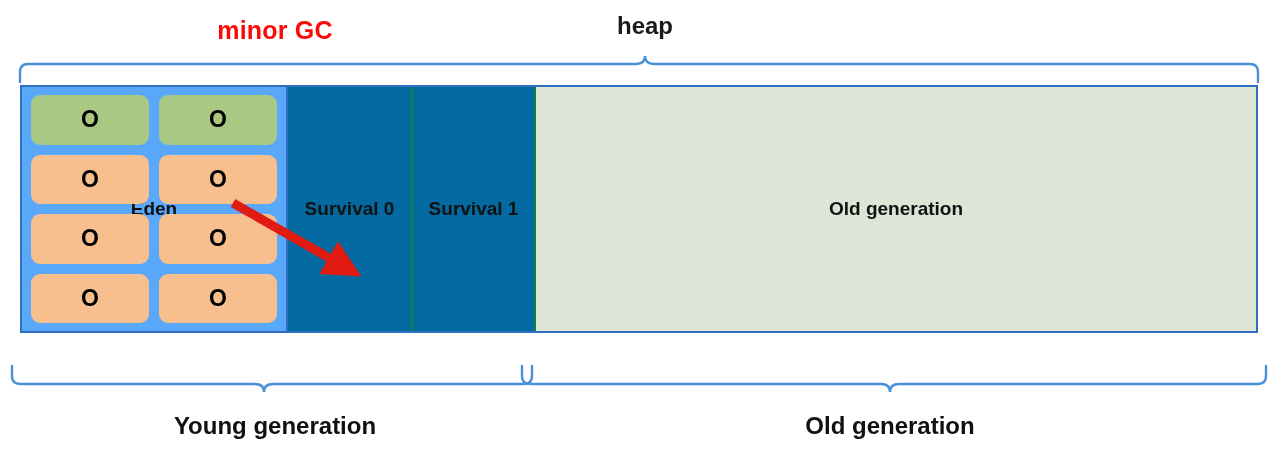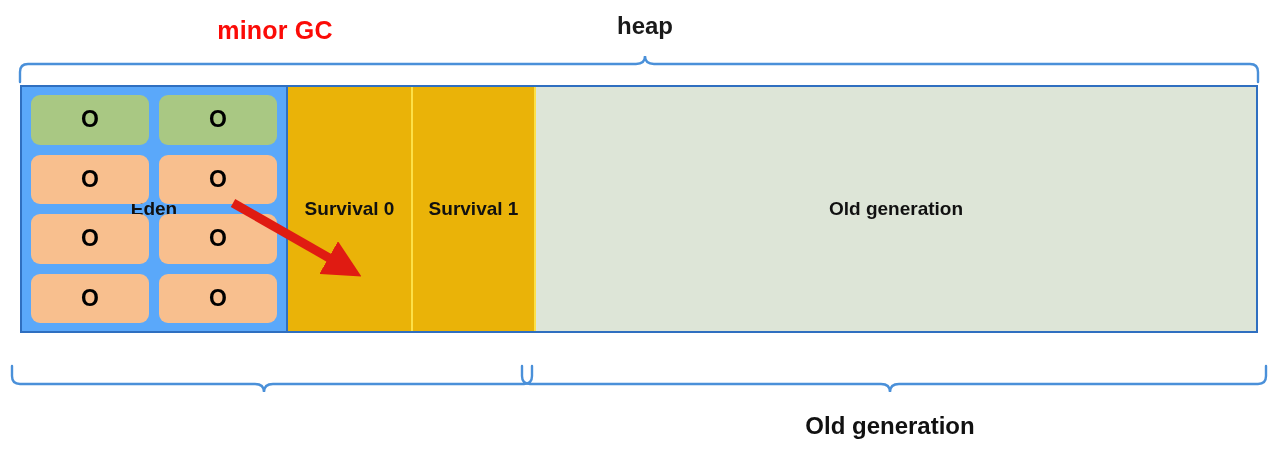--- a/index.html
+++ b/index.html
@@ -109,22 +109,22 @@
     font-weight: bold;
     color: #000000;
   }
   .obj-green { background: #a9c883; }
   .obj-orange { background: #f8bf8e; }
 
   
   .survivor-region {
     position: relative;
     box-sizing: border-box;
-    border-right: 2px solid #fde047;
-    background: #eab308;
+    border-right: 2px solid #15803d;
+    background: #0369a1;
     display: flex;
     align-items: center;
     justify-content: center;
   }
   #survivor0-region { flex: 0 0 125px; }
   #survivor1-region { flex: 0 0 123px; align-items: center; }
   .survivor-label {
     font-size: 19px;
     font-weight: bold;
     color: #111111;
@@ -228,16 +228,17 @@
 
   <svg id="arrow-svg" viewBox="0 0 1280 453" xmlns="http://www.w3.org/2000/svg">
     <defs>
       <marker id="redhead" markerWidth="4.2" markerHeight="4.2" refX="1.2" refY="2.1" orient="auto" markerUnits="strokeWidth">
         <path d="M 0 0 L 4.2 2.1 L 0 4.2 z" fill="#e01b12"></path>
       </marker>
     </defs>
     <line x1="233" y1="203" x2="338" y2="263" stroke="#e01b12" stroke-width="9" stroke-linecap="butt" marker-end="url(#redhead)"></line>
   </svg>
 
+  <div class="bottom-label" id="young-gen-label">Young generation</div>
 
   <div class="bottom-label" id="old-gen-bottom-label">Old generation</div>
 
 </div>
 
 </body></html>

